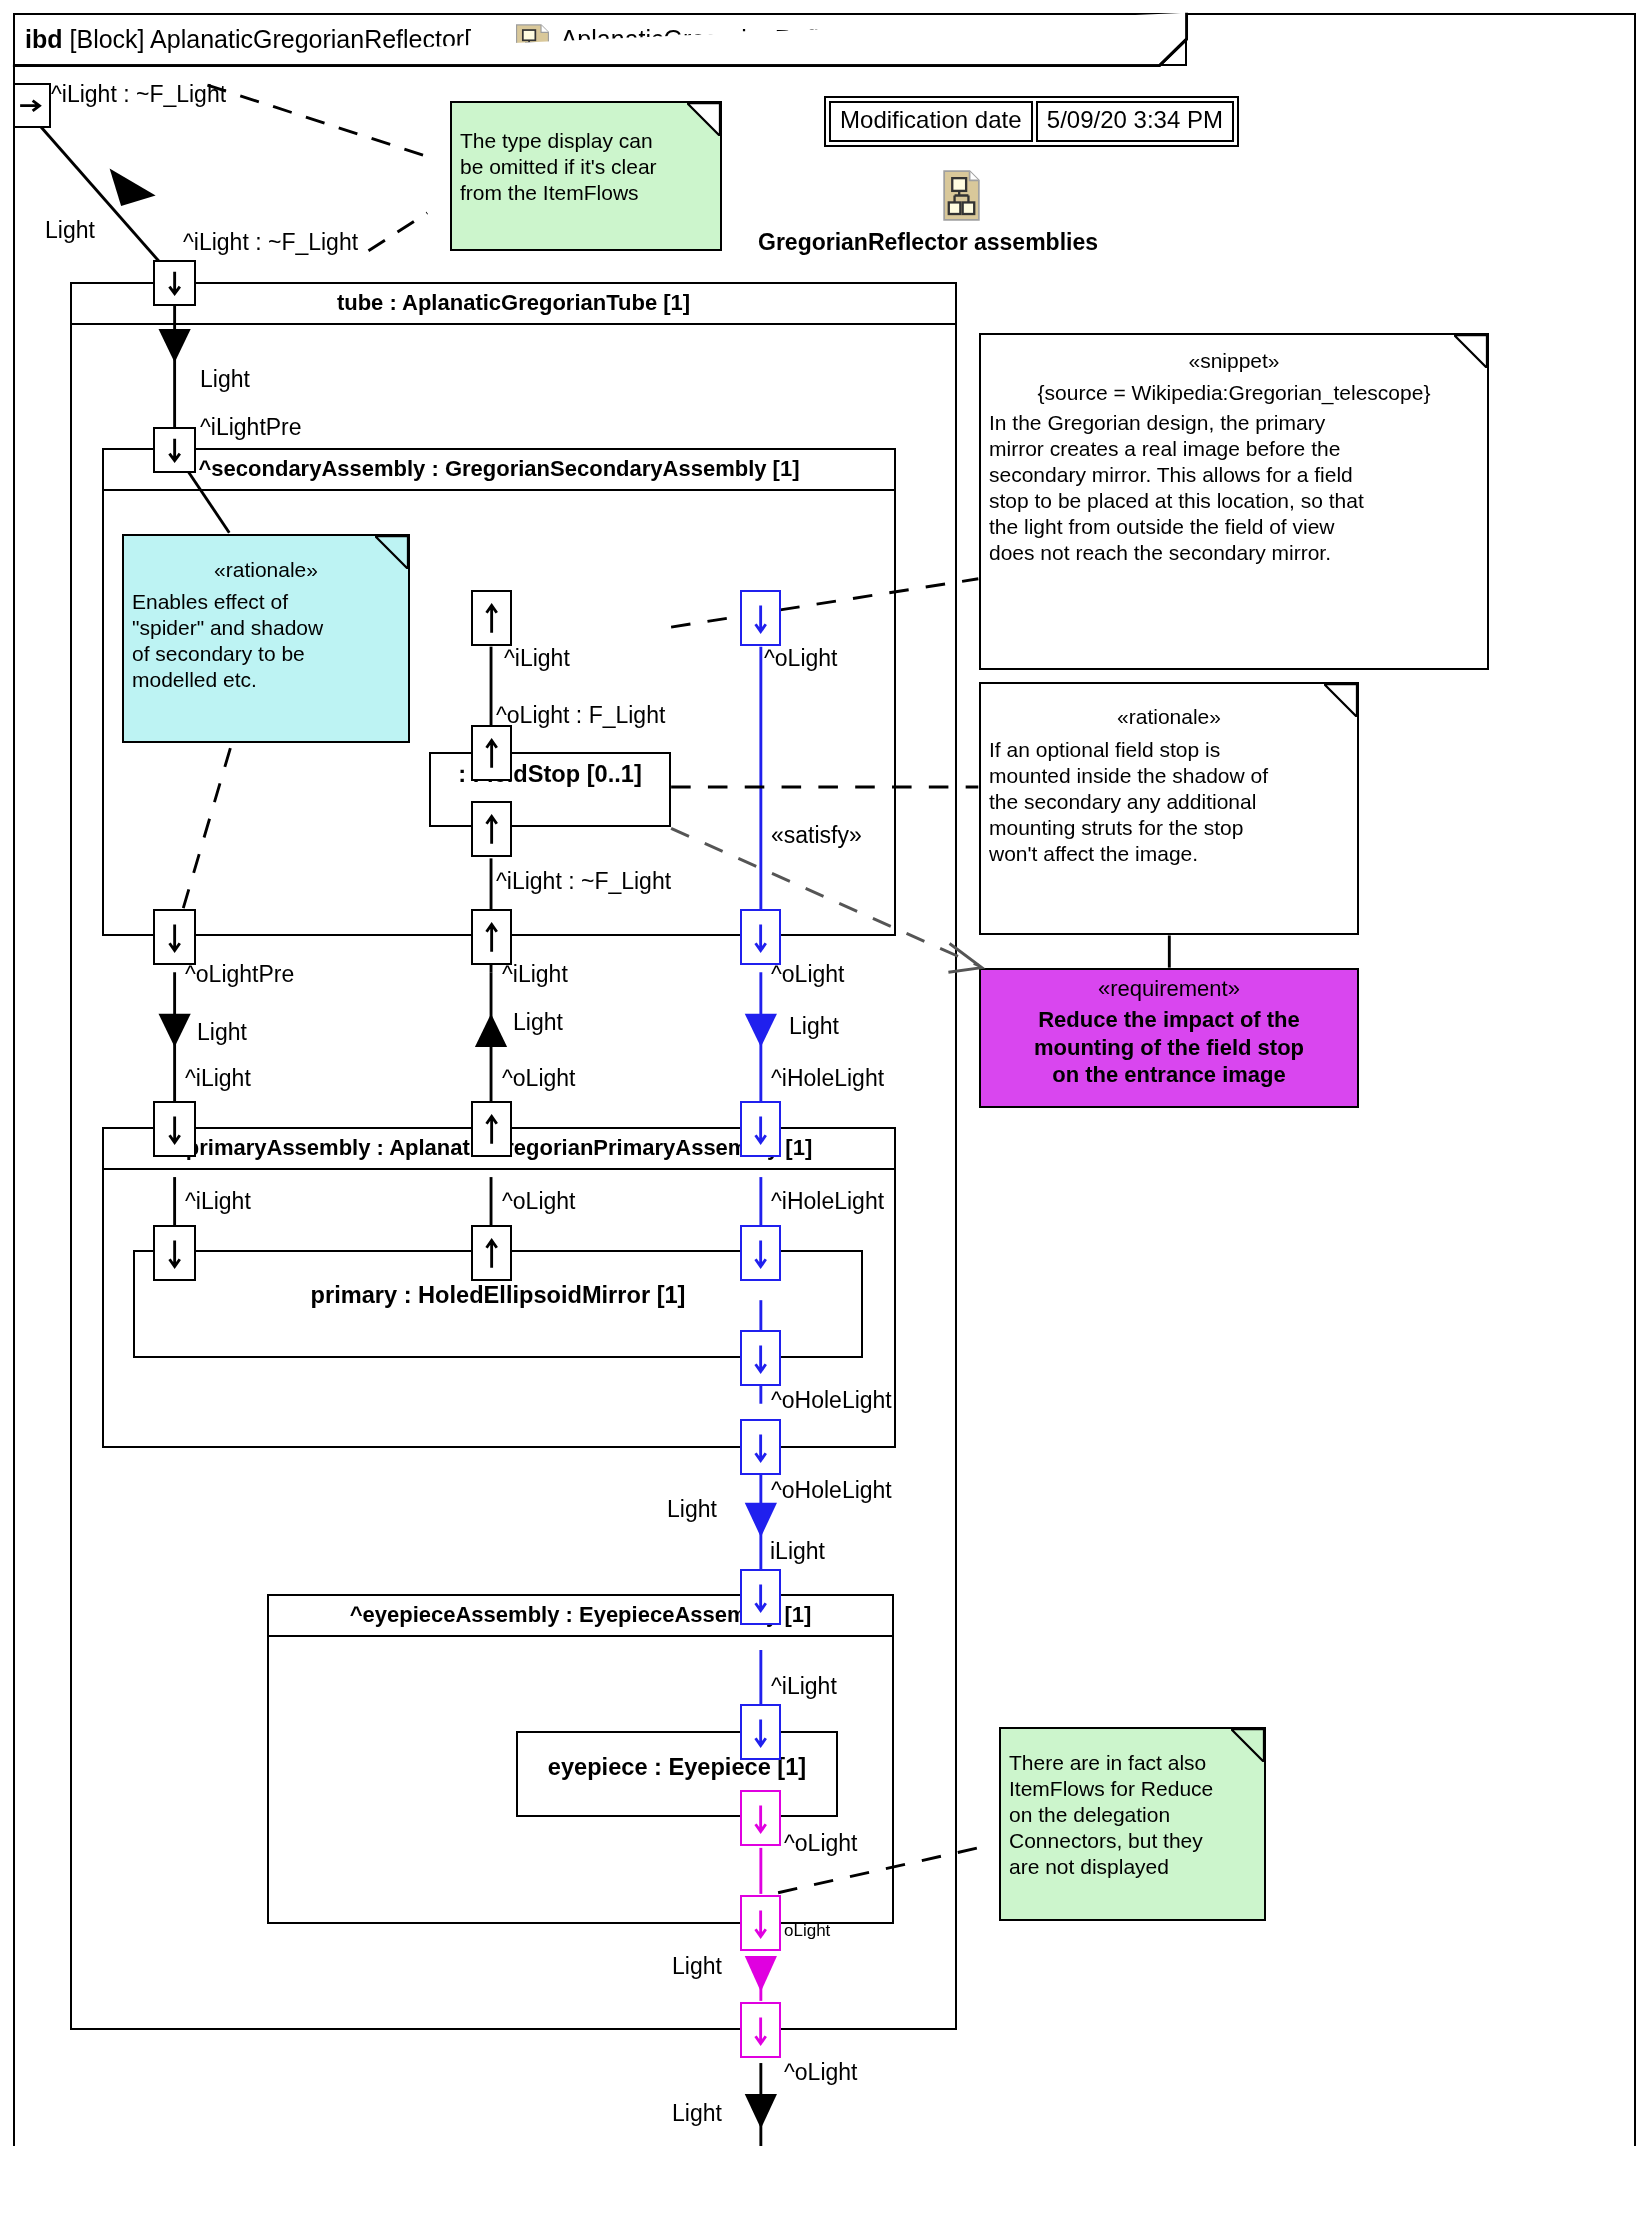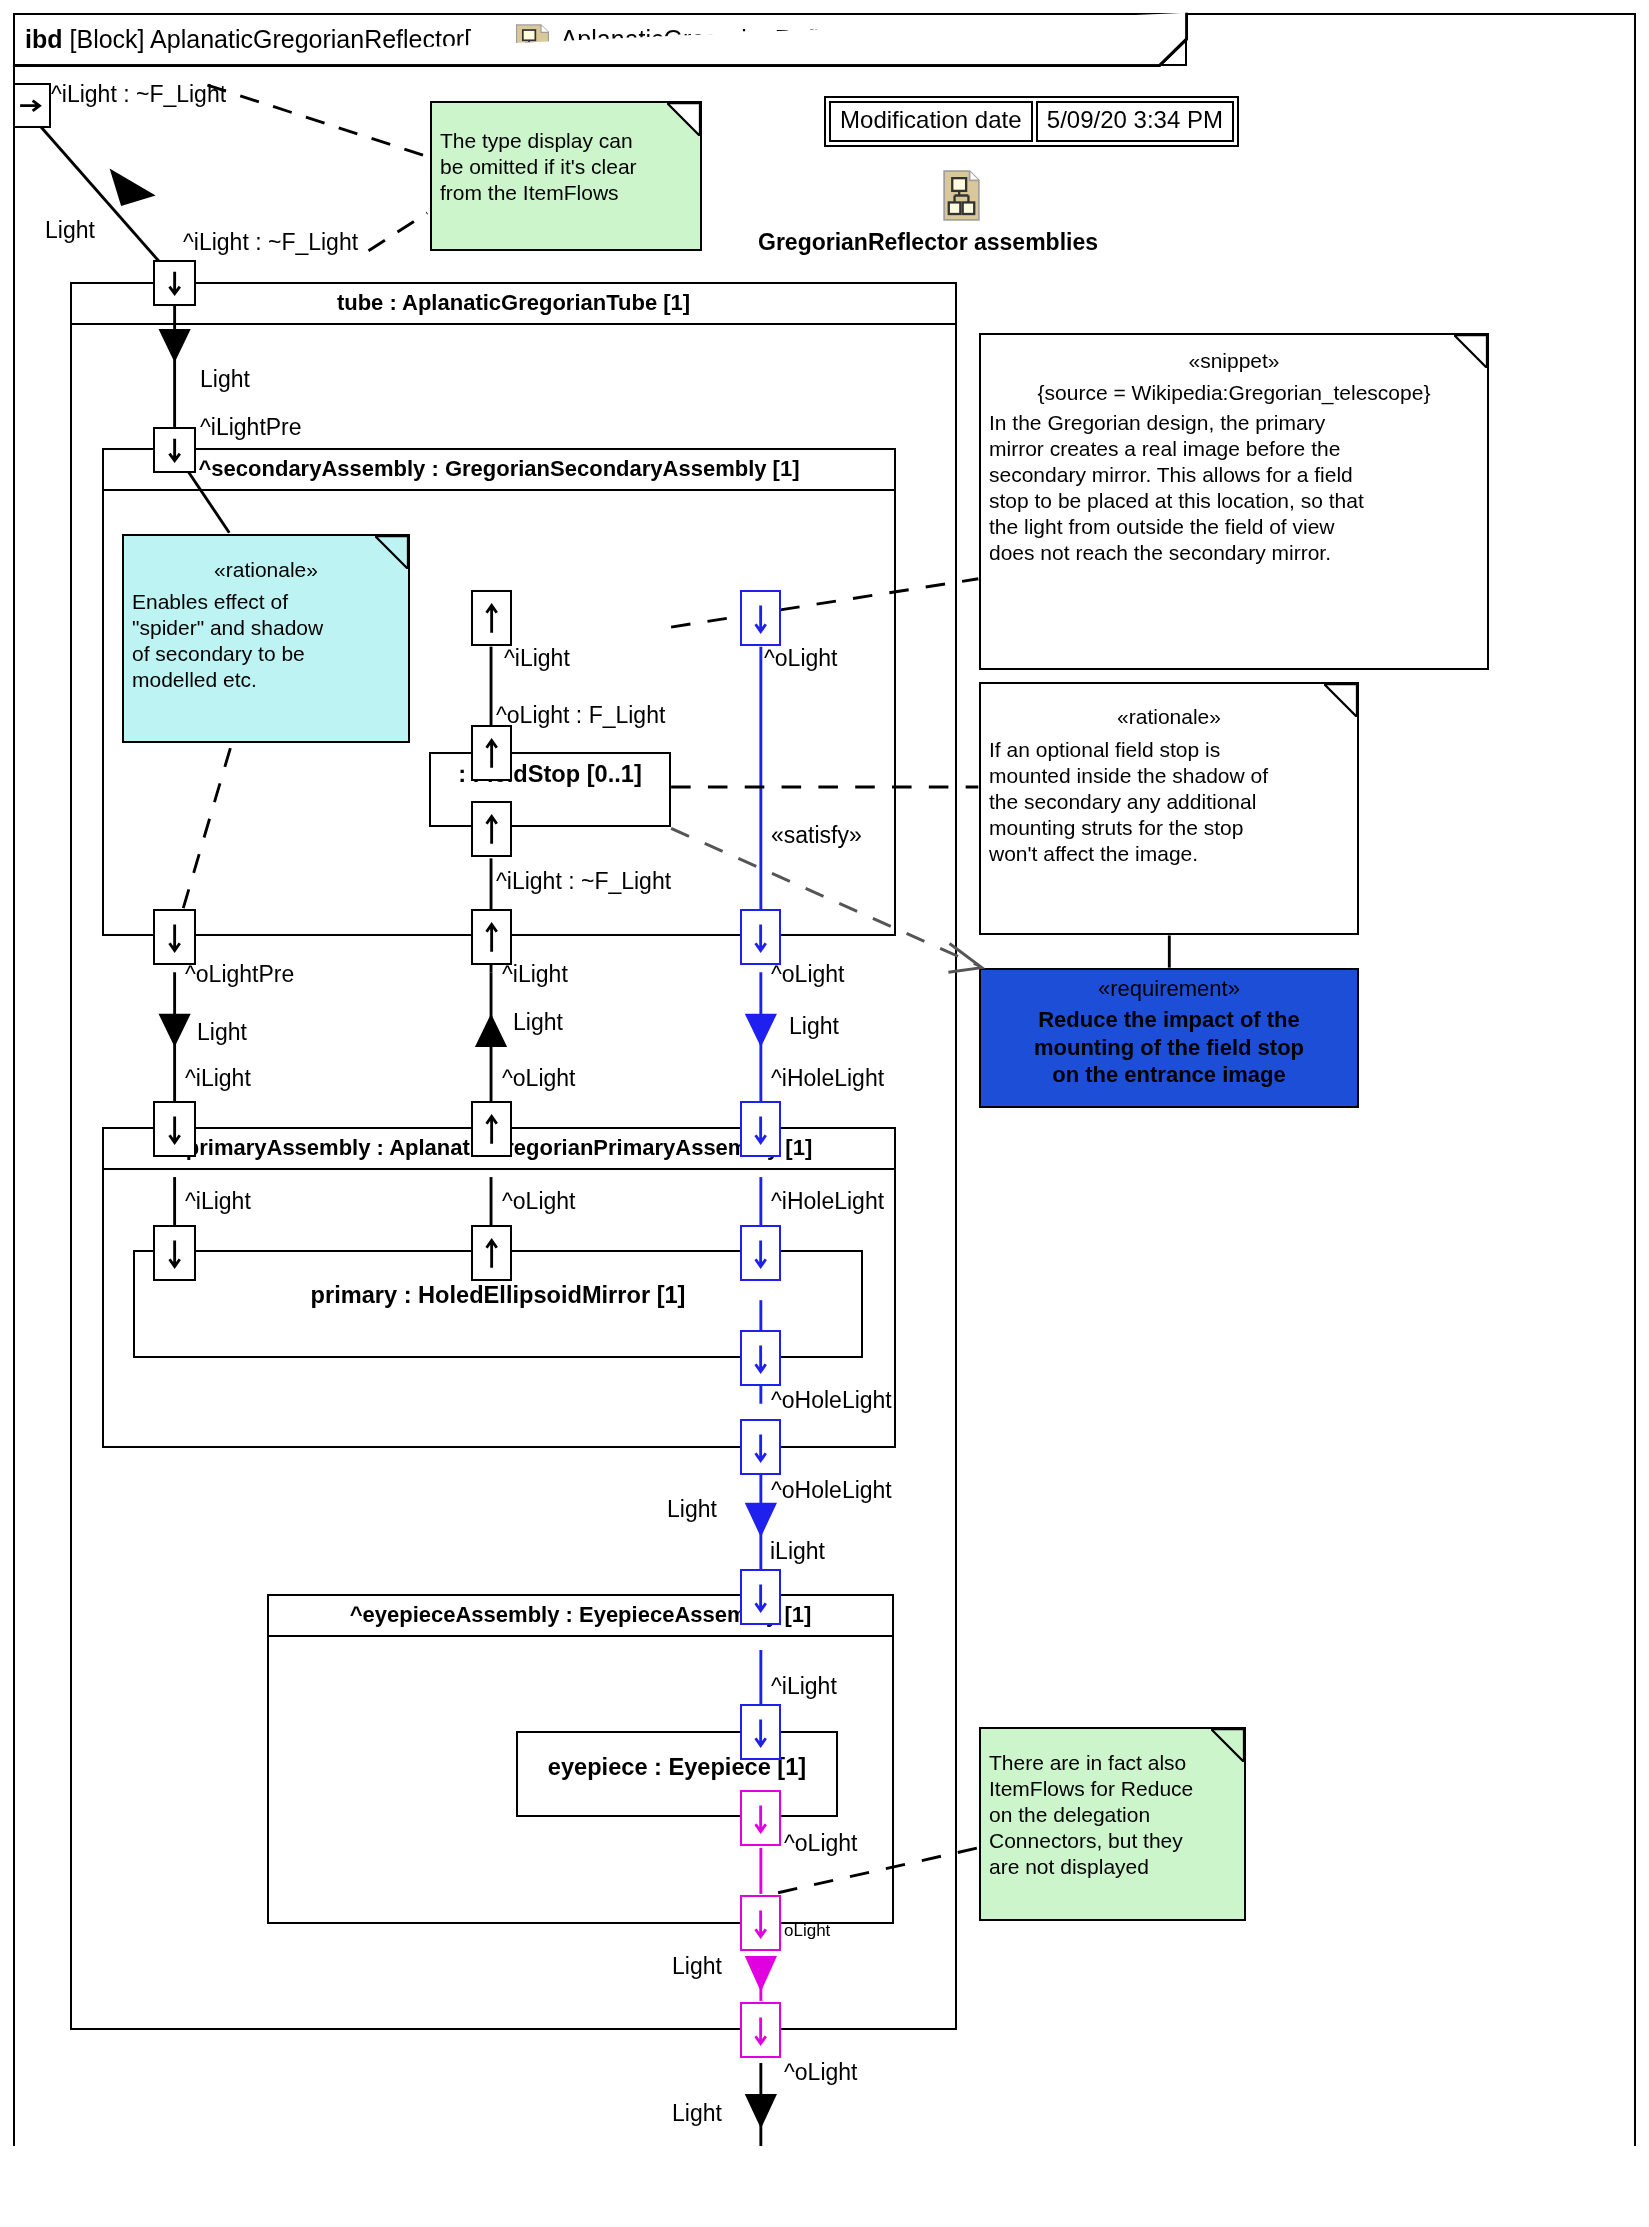--- a/index.html
+++ b/index.html
@@ -32,35 +32,35 @@
       text-align:center;font-weight:bold;font-size:23.6px;
       display:flex;align-items:flex-start;justify-content:center;
       padding-top:7px;white-space:nowrap;
   }
 
   
   .note{position:absolute;border:2.3px solid #000;box-sizing:border-box;}
   .note .body{padding:5.8px 8px;font-size:21px;line-height:1.24;color:#000;}
   .note .ctr{text-align:center;}
   .note-fold{position:absolute;top:0;right:0;width:33px;height:33px;}
-  .note-green{background:#ccf5cc;}
+  .note-green{background:#ccf5cc;margin-left:20px;}
   .note-cyan{background:#bdf3f3;}
   .note-white{background:#ffffff;}
 
   
   .port{position:absolute;box-sizing:border-box;background:#fff;
         display:flex;align-items:center;justify-content:center;}
   .port svg{display:block;}
 
   
   .kvtable{position:absolute;border:2.9px solid #000;background:#fff;display:flex;padding:2.9px;}
   .kvcell{border:2.3px solid #000;background:#fff;font-size:24px;padding:3.5px 9.2px 5.8px 9.2px;white-space:nowrap;}
 
   
-  .reqbox{position:absolute;border:2.9px solid #000;background:#1d4ed8;text-align:center;
+  .reqbox{position:absolute;border:2.9px solid #000;background:#d946ef;text-align:center;
           font-size:22px;line-height:1.24;padding:4.6px 7px;box-sizing:border-box;}
   .reqbox .kw{font-weight:normal;}
   .reqbox .nm{font-weight:bold;}
 
   
   .asmicon{position:absolute;}
   .asmcap{position:absolute;font-weight:bold;font-size:23px;white-space:nowrap;}
 
   svg.ov{position:absolute;left:0;top:0;width:1650px;height:2227px;pointer-events:none;}
 </style>

